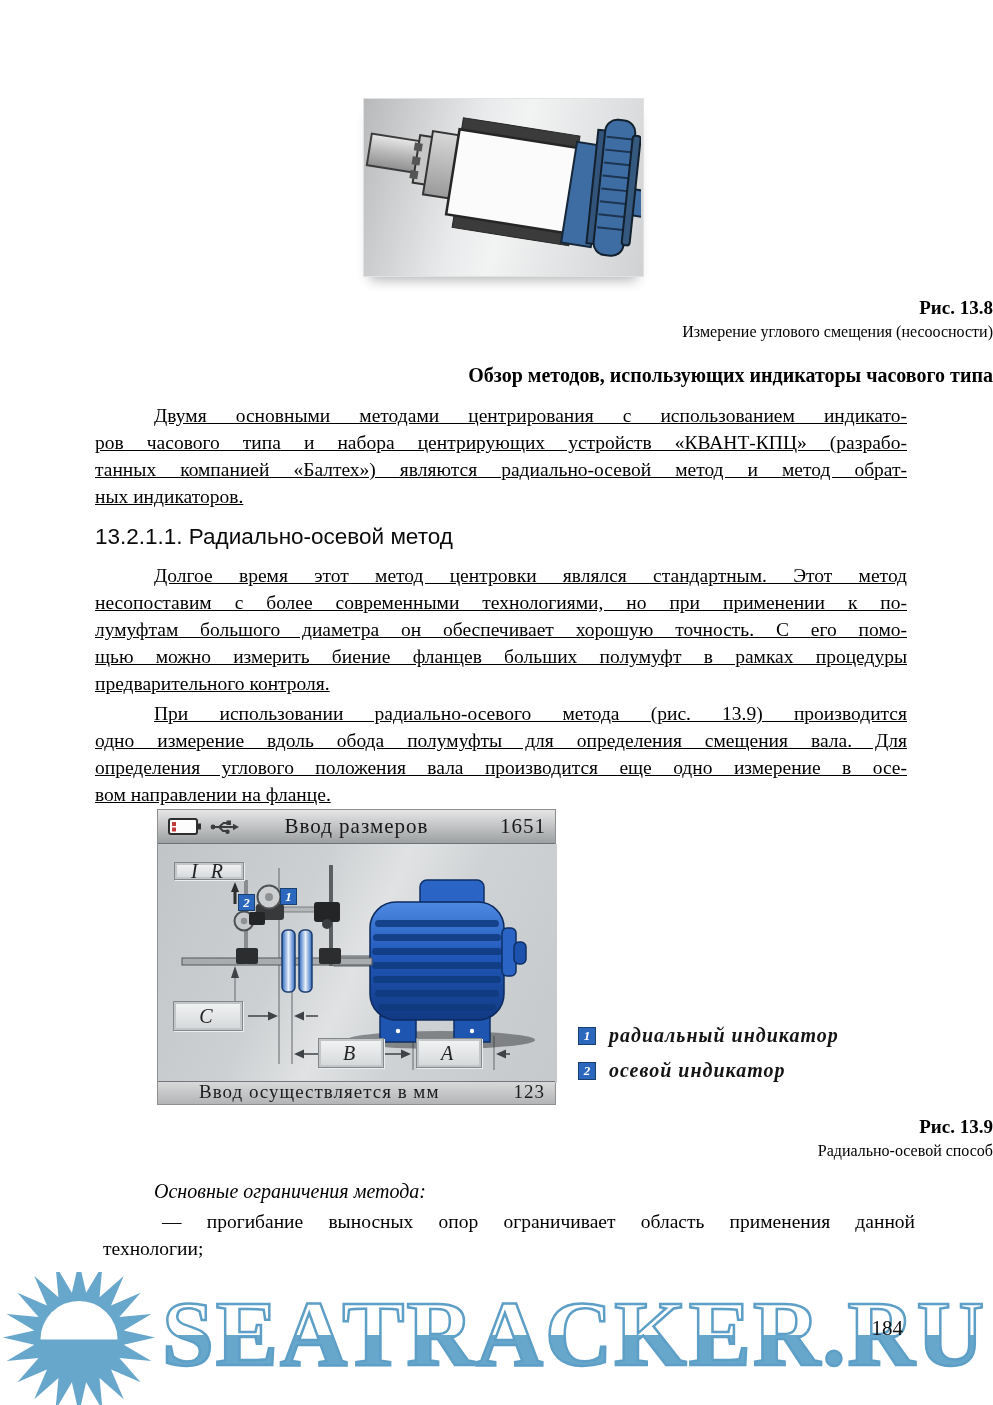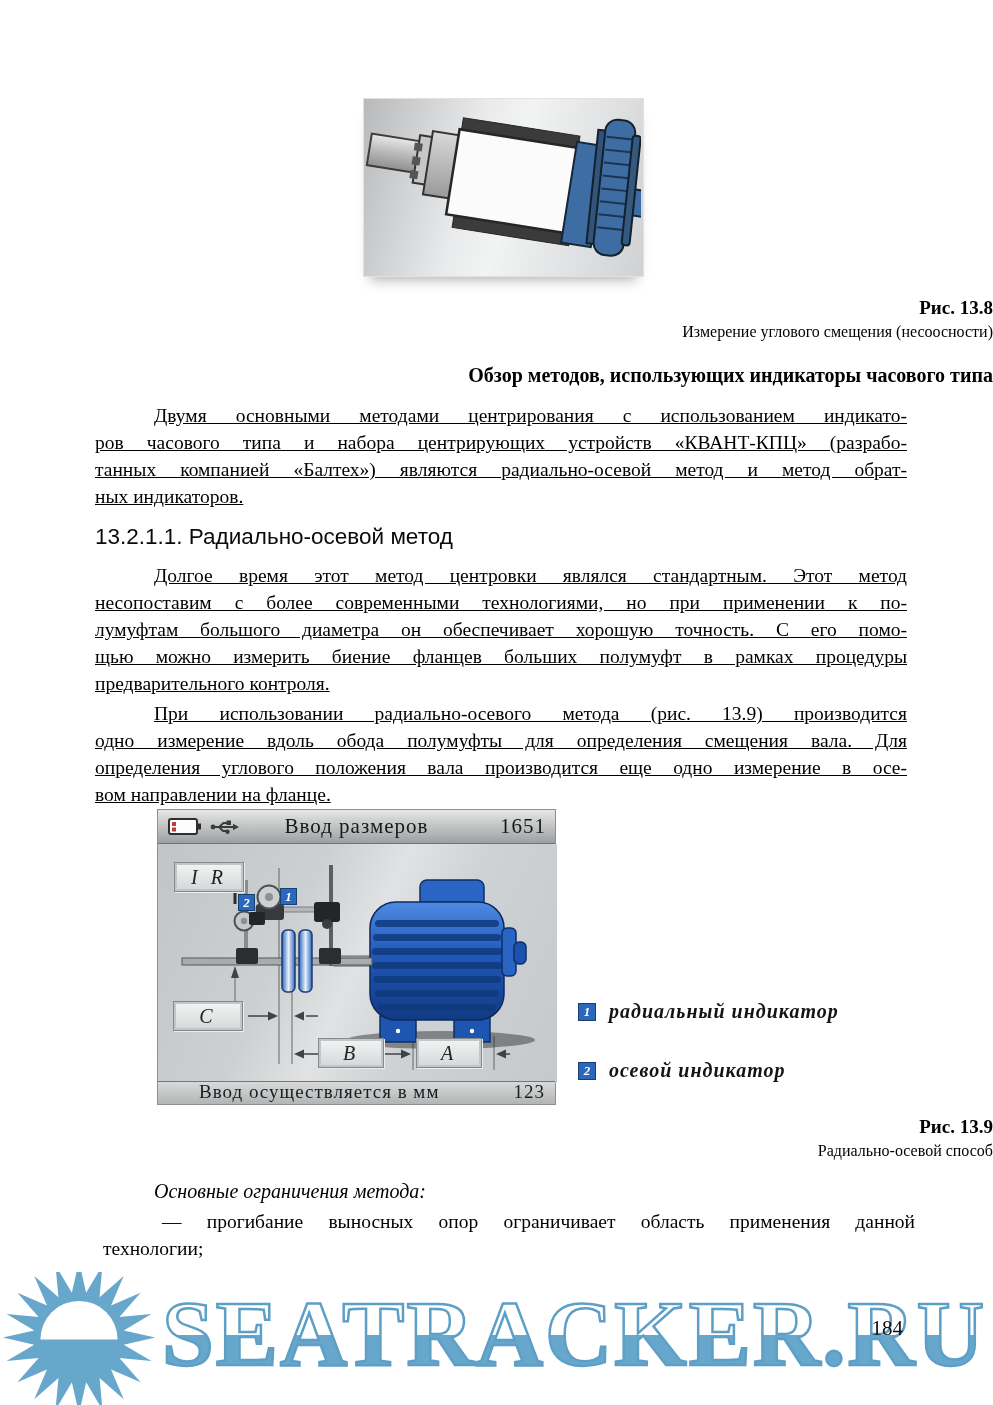--- a/index.html
+++ b/index.html
@@ -246,36 +246,36 @@
           <path d="M146 167.5 L136 172 L146 176.5 Z" stroke="none"></path>
           <line x1="145" y1="210" x2="160" y2="210"></line>
           <path d="M146 205.5 L136 210 L146 214.5 Z" stroke="none"></path>
           <line x1="226" y1="210" x2="243" y2="210"></line>
           <path d="M243 205.5 L253 210 L243 214.5 Z" stroke="none"></path>
           <line x1="344" y1="210" x2="352" y2="210"></line>
           <path d="M348 205.5 L338 210 L348 214.5 Z" stroke="none"></path>
         </g>
       </svg>
 
-      <div class="dim-box" style="left:16px;top:18px;width:70px;height:30px">I R</div>
+      <div class="dim-box" style="left:16px;top:18px;width:70px;height:18px">I R</div>
       <div class="dim-box" style="left:15px;top:157px;width:70px;height:30px">C</div>
       <div class="dim-box" style="left:160px;top:194px;width:66px;height:30px">B</div>
       <div class="dim-box" style="left:258px;top:194px;width:66px;height:30px">A</div>
 
       <div class="marker" style="left:80px;top:50px">2</div>
       <div class="marker" style="left:122px;top:44px">1</div>
     </div>
 
     <div class="dev-status">
       <div class="status-text">Ввод осуществляется в мм</div>
       <div class="status-value">123</div>
     </div>
   </div>
 
-  <div class="legend-item" style="top:1000px">
+  <div class="legend-item" style="top:1024px">
     <span class="legend-num">1</span>
     <span class="legend-label">радиальный индикатор</span>
   </div>
   <div class="legend-item" style="top:1059px">
     <span class="legend-num">2</span>
     <span class="legend-label">осевой индикатор</span>
   </div>
 
   <div class="center-line cap-title" style="top:1116px">Рис. 13.9</div>
   <div class="center-line cap-text" style="top:1142px">Радиально-осевой способ</div>

